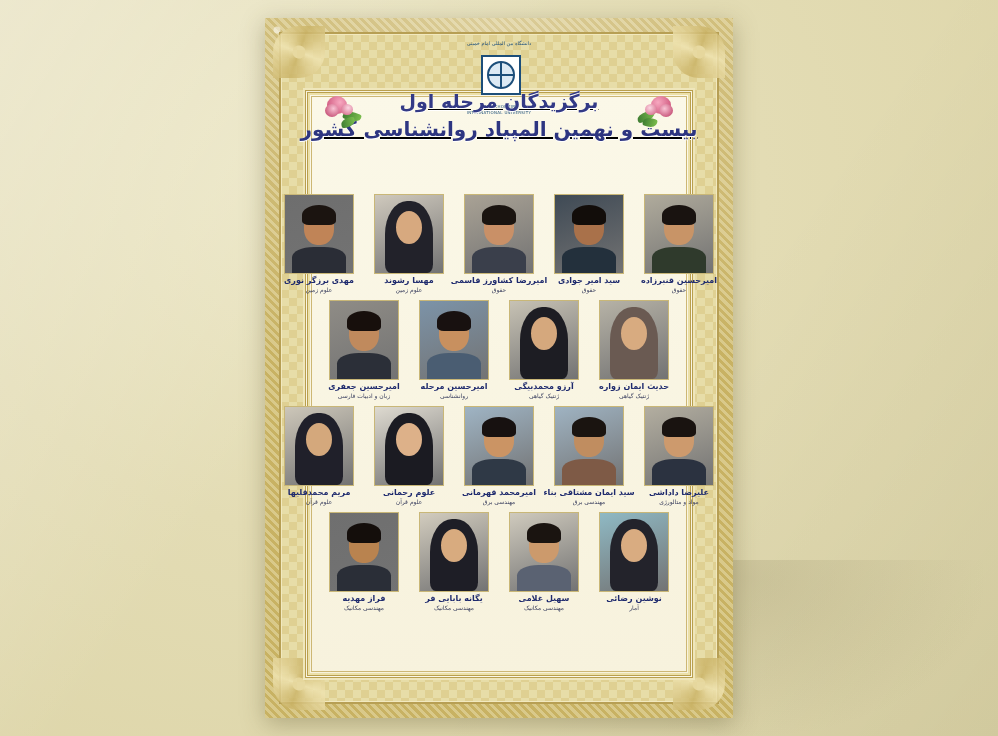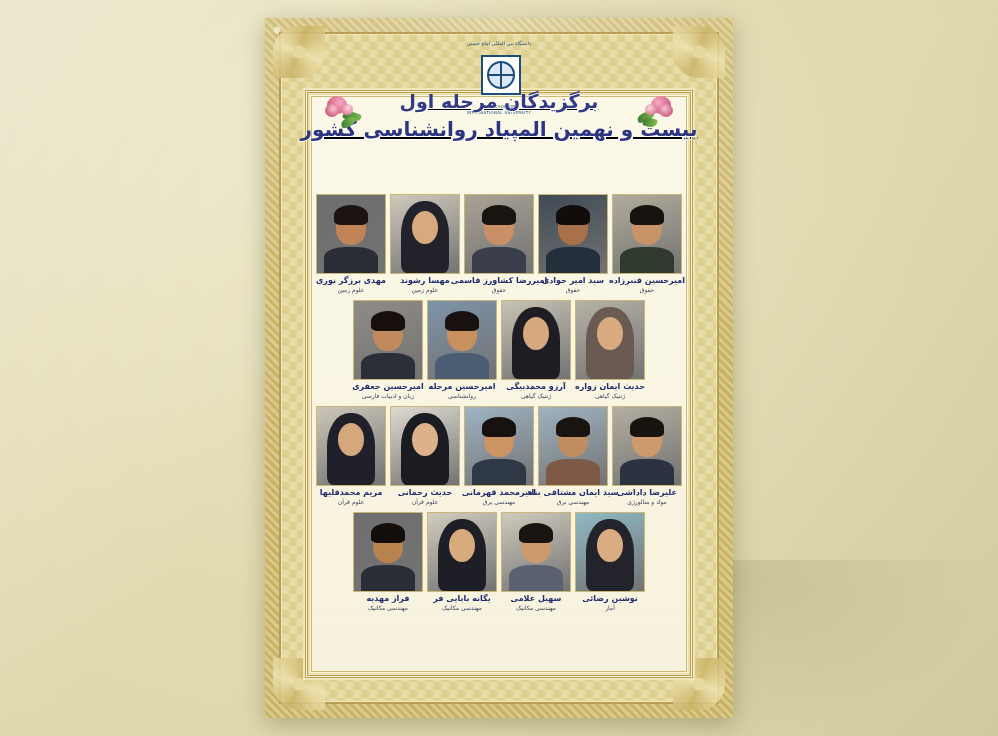--- a/index.html
+++ b/index.html
@@ -210,21 +210,21 @@
     top: 176px;
     display: flex;
     flex-direction: column;
     gap: 6px;
     z-index: 4;
   }
   .grid-row {
     display: flex;
     flex-direction: row-reverse;
     justify-content: center;
-    gap: 4px;
+    gap: 20px;
   }
   .student-card {
     width: 70px;
     display: flex;
     flex-direction: column;
     align-items: center;
   }
   .photo {
     width: 68px;
     height: 78px;
@@ -449,21 +449,21 @@
             </div>
             <div class="name">مریم محمدقلیها</div>
             <div class="field">علوم قرآن</div>
           </div>
           <div class="student-card">
             <div class="photo">
               <div class="bg" style="background: linear-gradient(160deg, rgb(222, 218, 208), rgba(0, 0, 0, 0.18));"></div>
               <div class="hijab" style="background: rgb(27, 27, 34);"></div>
               <div class="face-oval" style="background: rgb(221, 177, 137);"></div>
             </div>
-            <div class="name">حدیث رحمانی</div>
+            <div class="name">علوم رحمانی</div>
             <div class="field">علوم قرآن</div>
           </div>
           <div class="student-card">
             <div class="photo">
               <div class="bg" style="background: linear-gradient(160deg, rgb(159, 180, 196), rgba(0, 0, 0, 0.18));"></div>
               <div class="body" style="background: rgb(47, 57, 70);"></div>
               <div class="head" style="background: rgb(203, 148, 100);"></div>
               <div class="hair" style="background: rgb(23, 17, 16);"></div>
             </div>
             <div class="name">امیرمحمد قهرمانی</div>

